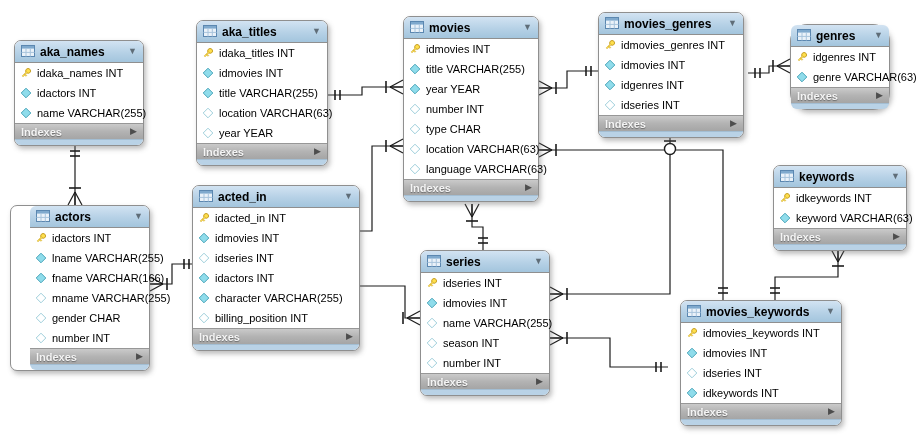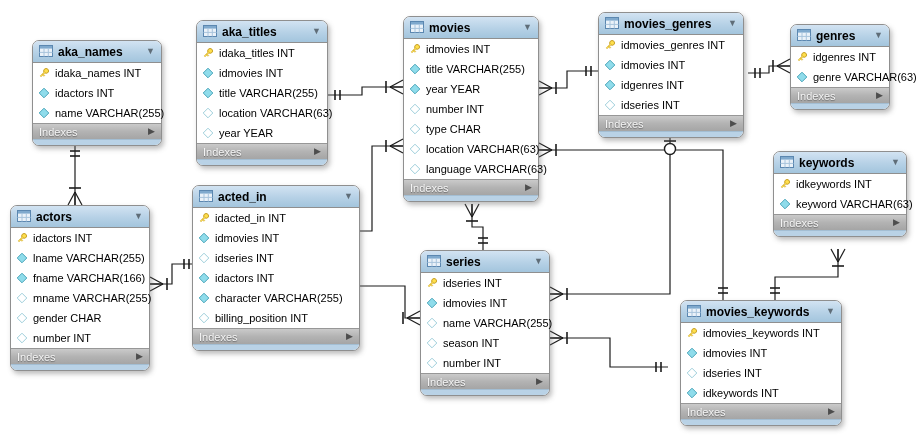--- a/index.html
+++ b/index.html
@@ -23,21 +23,21 @@
   .t-title { flex:1; font-size:12px; font-weight:bold; color:#000; white-space:nowrap; }
   .t-collapse { font-size:9px; color:#5f6d78; line-height:1; }
   .t-body { background:#ffffff; }
   .t-row { height:20px; display:flex; align-items:center; gap:5px; padding:0 5px; color:#000; white-space:nowrap; }
   .t-row .f-icon { width:12px; height:12px; flex:0 0 12px; display:inline-flex; }
   .t-footer {
     height:16px; display:flex; align-items:center; justify-content:space-between; padding:0 6px;
     background:linear-gradient(180deg,#cacaca 0%,#b3b3b3 50%,#a5a5a5 100%);
     border-top:1px solid #979797;
   }
-  .t-footer-label { font-size:11px; font-weight:normal; color:#f4f4f4; text-shadow:0 1px 1px rgba(90,90,90,.8); }
+  .t-footer-label { font-size:11px; font-weight:bold; color:#f4f4f4; text-shadow:0 1px 1px rgba(90,90,90,.8); }
   .t-footer-arrow { font-size:9px; color:#4d4d4d; line-height:1; }
   .t-strip { height:6px; background:#b9d2e6; border-top:1px solid #a3bed3; border-radius:0 0 6px 6px; }
 </style>
 </head>
 <body>
 
 <div id="canvas">
   <svg id="wires" width="924" height="437">
       <g>
         <polyline points="75,144 75,205" fill="none" stroke="#1c1c1c" stroke-width="1.2"></polyline>
@@ -165,21 +165,21 @@
       </g>
       <g>
         <line x1="661" y1="362" x2="661" y2="372" stroke="#1c1c1c" stroke-width="1.6"></line>
         <line x1="656" y1="362" x2="656" y2="372" stroke="#1c1c1c" stroke-width="1.6"></line>
         <line x1="563" y1="338" x2="550" y2="345" stroke="#1c1c1c" stroke-width="1.2"></line>
         <line x1="563" y1="338" x2="550" y2="338" stroke="#1c1c1c" stroke-width="1.2"></line>
         <line x1="563" y1="338" x2="550" y2="331" stroke="#1c1c1c" stroke-width="1.2"></line>
         <line x1="567" y1="344" x2="567" y2="332" stroke="#1c1c1c" stroke-width="1.6"></line>
       </g>
     </svg>
-<div class="db-table" style="left: 14px; top: 40px; width: 130px; margin-left: 18px;">
+<div class="db-table" style="left: 14px; top: 40px; width: 130px;">
       <div class="t-header">
         <span class="f-icon" style="width: 14px;"><svg width="14" height="12" viewBox="0 0 14 12">
             <rect x="0.5" y="0.5" width="13" height="11" fill="#eaf2f9" stroke="#5b87b0" stroke-width="1"></rect>
             <rect x="1" y="1" width="12" height="2.6" fill="#7fa9cd"></rect>
             <line x1="5" y1="3.6" x2="5" y2="11.5" stroke="#a8c4dc" stroke-width="1"></line>
             <line x1="9.3" y1="3.6" x2="9.3" y2="11.5" stroke="#a8c4dc" stroke-width="1"></line>
             <line x1="0.5" y1="7.4" x2="13.5" y2="7.4" stroke="#a8c4dc" stroke-width="1"></line>
           </svg></span>
         <span class="t-title">aka_names</span>
         <span class="t-collapse">▼</span>
@@ -413,21 +413,21 @@
           </span>
           <span>idseries INT</span>
         </div>
       </div>
       <div class="t-footer">
         <span class="t-footer-label">Indexes</span>
         <span class="t-footer-arrow">▶</span>
       </div>
       <div class="t-strip"></div>
     </div>
-    <div class="db-table" style="left: 790px; top: 24px; width: 100px;">
+    <div class="db-table" style="left: 790px; top: 24px; width: 100px; border-radius: 17px;">
       <div class="t-header">
         <span class="f-icon" style="width: 14px;"><svg width="14" height="12" viewBox="0 0 14 12">
             <rect x="0.5" y="0.5" width="13" height="11" fill="#eaf2f9" stroke="#5b87b0" stroke-width="1"></rect>
             <rect x="1" y="1" width="12" height="2.6" fill="#7fa9cd"></rect>
             <line x1="5" y1="3.6" x2="5" y2="11.5" stroke="#a8c4dc" stroke-width="1"></line>
             <line x1="9.3" y1="3.6" x2="9.3" y2="11.5" stroke="#a8c4dc" stroke-width="1"></line>
             <line x1="0.5" y1="7.4" x2="13.5" y2="7.4" stroke="#a8c4dc" stroke-width="1"></line>
           </svg></span>
         <span class="t-title">genres</span>
         <span class="t-collapse">▼</span>
@@ -453,21 +453,21 @@
           </span>
           <span>genre VARCHAR(63)</span>
         </div>
       </div>
       <div class="t-footer">
         <span class="t-footer-label">Indexes</span>
         <span class="t-footer-arrow">▶</span>
       </div>
       <div class="t-strip"></div>
     </div>
-    <div class="db-table" style="left: 10px; top: 205px; width: 140px;">
+    <div class="db-table" style="left: 10px; top: 205px; width: 140px; padding-left: 19px;">
       <div class="t-header">
         <span class="f-icon" style="width: 14px;"><svg width="14" height="12" viewBox="0 0 14 12">
             <rect x="0.5" y="0.5" width="13" height="11" fill="#eaf2f9" stroke="#5b87b0" stroke-width="1"></rect>
             <rect x="1" y="1" width="12" height="2.6" fill="#7fa9cd"></rect>
             <line x1="5" y1="3.6" x2="5" y2="11.5" stroke="#a8c4dc" stroke-width="1"></line>
             <line x1="9.3" y1="3.6" x2="9.3" y2="11.5" stroke="#a8c4dc" stroke-width="1"></line>
             <line x1="0.5" y1="7.4" x2="13.5" y2="7.4" stroke="#a8c4dc" stroke-width="1"></line>
           </svg></span>
         <span class="t-title">actors</span>
         <span class="t-collapse">▼</span>
@@ -661,21 +661,21 @@
           </span>
           <span>number INT</span>
         </div>
       </div>
       <div class="t-footer">
         <span class="t-footer-label">Indexes</span>
         <span class="t-footer-arrow">▶</span>
       </div>
       <div class="t-strip"></div>
     </div>
-    <div class="db-table" style="left: 773px; top: 151px; width: 134px;">
+    <div class="db-table" style="left: 773px; top: 165px; width: 134px;">
       <div class="t-header">
         <span class="f-icon" style="width: 14px;"><svg width="14" height="12" viewBox="0 0 14 12">
             <rect x="0.5" y="0.5" width="13" height="11" fill="#eaf2f9" stroke="#5b87b0" stroke-width="1"></rect>
             <rect x="1" y="1" width="12" height="2.6" fill="#7fa9cd"></rect>
             <line x1="5" y1="3.6" x2="5" y2="11.5" stroke="#a8c4dc" stroke-width="1"></line>
             <line x1="9.3" y1="3.6" x2="9.3" y2="11.5" stroke="#a8c4dc" stroke-width="1"></line>
             <line x1="0.5" y1="7.4" x2="13.5" y2="7.4" stroke="#a8c4dc" stroke-width="1"></line>
           </svg></span>
         <span class="t-title">keywords</span>
         <span class="t-collapse">▼</span>

